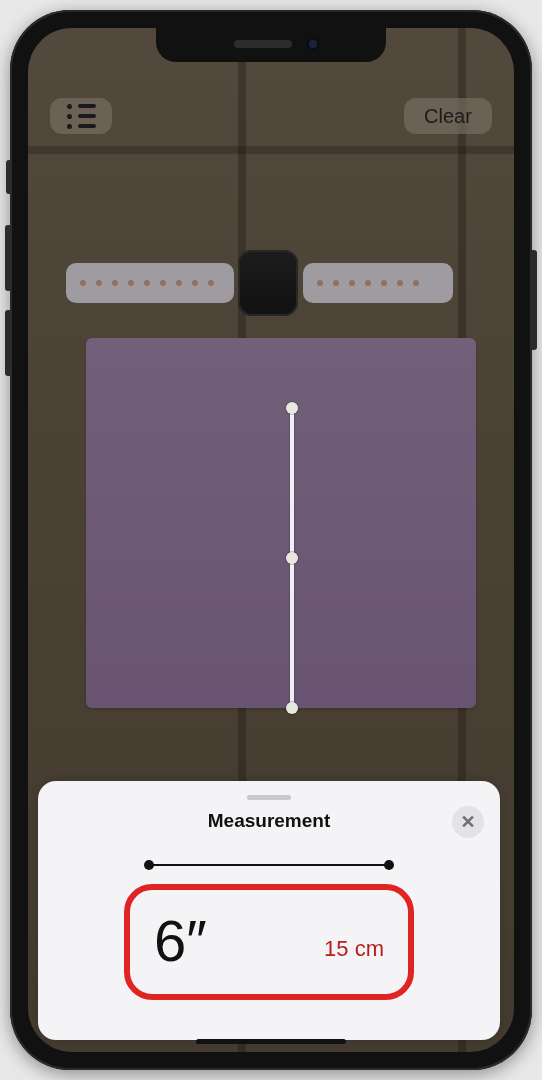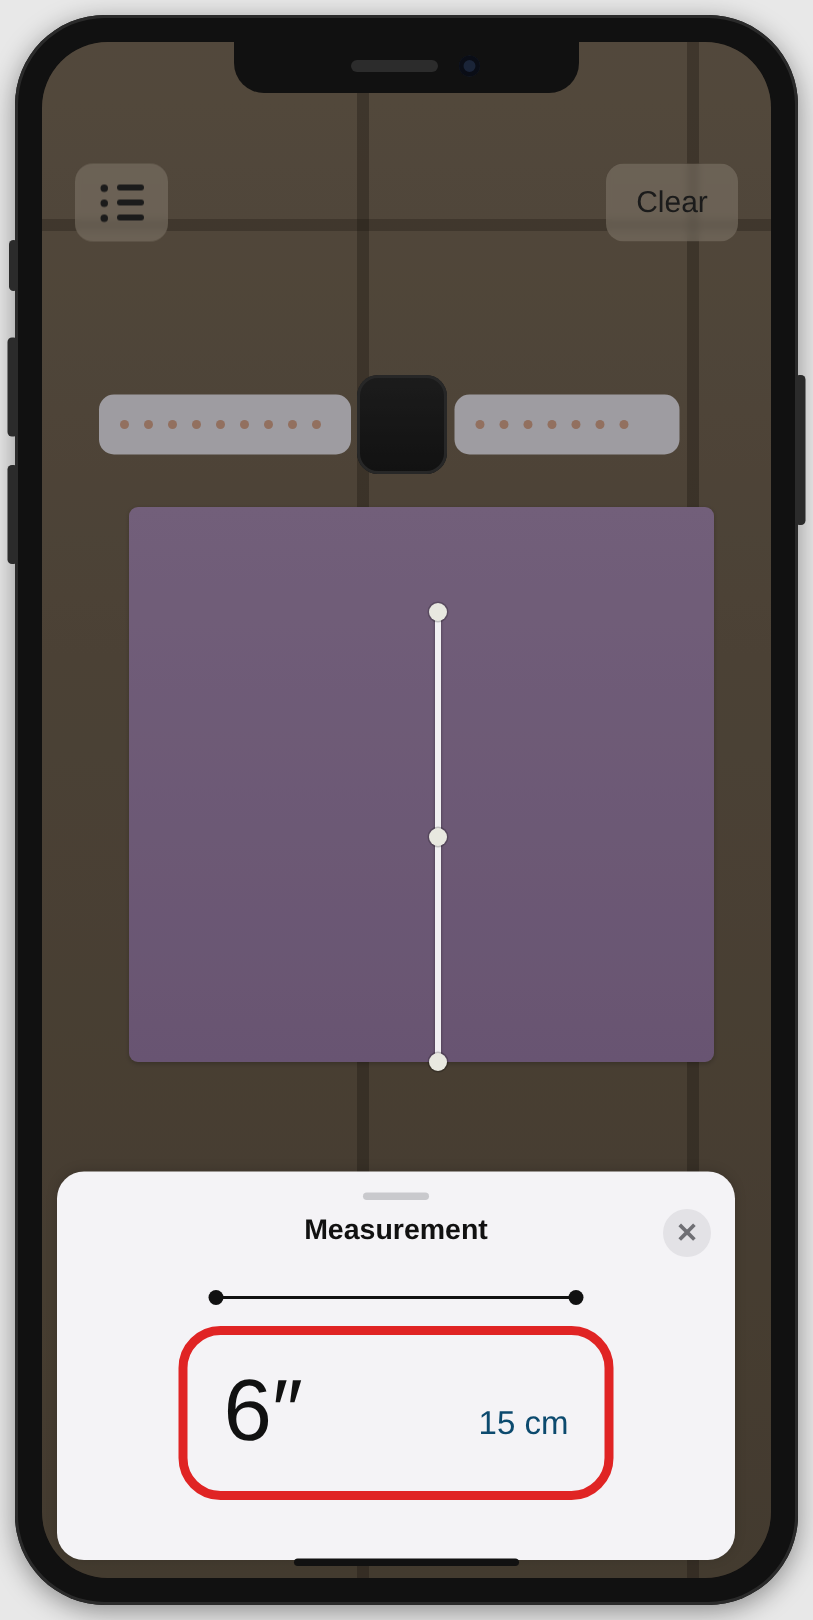--- a/index.html
+++ b/index.html
@@ -98,37 +98,37 @@
     position:absolute; left: 262px; top: 380px; width: 4px; height: 300px;
     background: rgba(255,255,255,.9);
     border-radius: 2px;
     box-shadow: 0 0 2px rgba(0,0,0,.4);
   }
   .pt { position:absolute; left: 258px; width:12px; height:12px; border-radius:50%; background:#e8e8e0; box-shadow:0 0 0 1px rgba(0,0,0,.2); }
   .pt1 { top: 374px; } .pt2 { top: 524px; } .pt3 { top: 674px; }
 
   
   .top-btn {
-    position:absolute; top: 81px;
-    height: 52px; border-radius: 12px;
+    position:absolute; top: 70px;
+    height: 36px; border-radius: 12px;
     background: rgba(130,120,108,.55);
     backdrop-filter: blur(2px);
     display:flex; align-items:center; justify-content:center;
     color:#1b1b1b; font-weight:500;
   }
   .list-btn { left: 22px; width: 62px; }
   .clear-btn { right: 22px; width: 88px; font-size: 20px; }
   .list-icon { display:flex; flex-direction:column; gap:5px; }
   .list-row { display:flex; align-items:center; gap:6px; }
   .dot { width:5px; height:5px; border-radius:50%; background:#1b1b1b; }
   .bar { width:18px; height:3.5px; border-radius:2px; background:#1b1b1b; }
 
   
   .sheet {
-    position:absolute; left:10px; right:24px; bottom: 12px;
+    position:absolute; left:10px; right:14px; bottom: 12px;
     background:#f4f3f6;
     border-radius: 18px;
     padding: 14px 14px 18px 14px;
     box-shadow: 0 -1px 8px rgba(0,0,0,.15);
   }
   .grabber {
     width:44px; height:5px; background:#c9c9cd; border-radius:3px;
     margin: 0 auto 10px auto;
   }
   .sheet-header { position:relative; text-align:center; margin-bottom: 26px; }
@@ -151,21 +151,21 @@
   .range-line .ep.l { left:0; } .range-line .ep.r { right:0; }
 
   .value-box {
     position:relative;
     width: 290px; margin: 6px auto 22px auto;
     border: 6px solid #e02424; border-radius: 28px;
     padding: 22px 24px 24px 24px;
     display:flex; align-items:flex-end; justify-content:space-between;
   }
   .primary-val { font-size: 58px; font-weight:400; color:#111; line-height:1; }
-  .secondary-val { font-size: 22px; color:#0c4a6e; padding-bottom: 8px; }
+  .secondary-val { font-size: 22px; color:#b91c1c; padding-bottom: 8px; }
 
   .copy-row {
     background:#fff; border-radius:12px;
     padding: 14px 16px;
     font-size:20px; color:#0a7aff;
   }
 
   .home-ind {
     position:absolute; bottom: 8px; left:50%; transform:translateX(-50%);
     width: 150px; height:5px; border-radius:3px; background:#111; z-index: 60;

